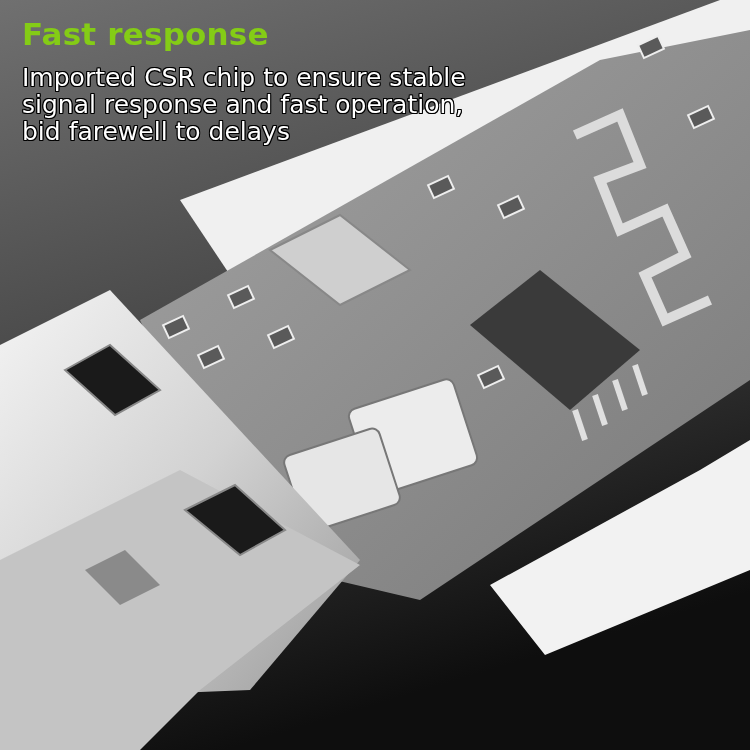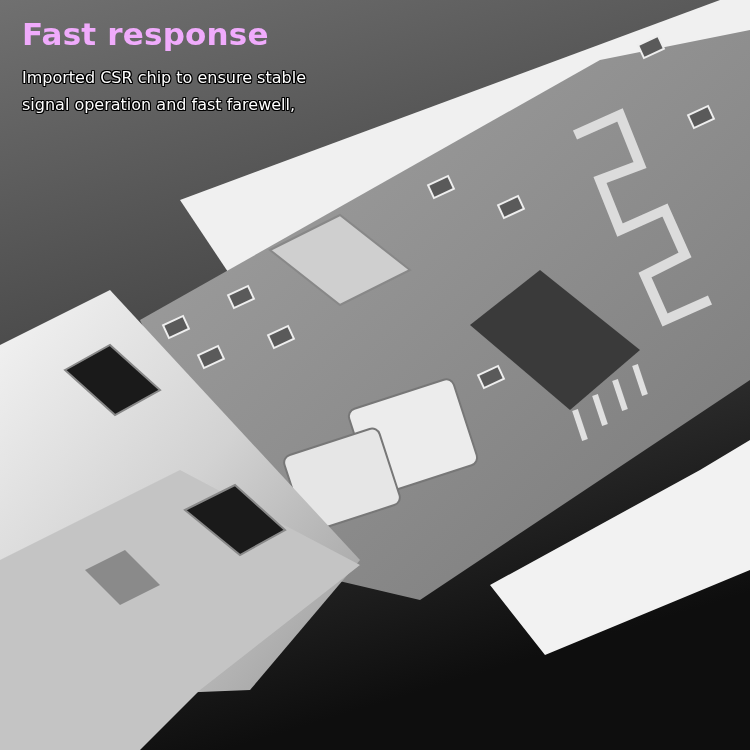--- a/index.html
+++ b/index.html
@@ -1,21 +1,21 @@
 <!DOCTYPE html>
 <html><head>
   <meta charset="utf-8">
   <style>
     html, body { margin: 0; padding: 0; }
     body { width: 750px; height: 750px; overflow: hidden; background: #1c1c1c; position: relative; font-family: "DejaVu Sans", sans-serif; }
     .scene { position: absolute; inset: 0; }
     .scene svg { width: 750px; height: 750px; display: block; }
     .copy { position: absolute; left: 22px; top: 14px; z-index: 5; }
-    .headline { color: #f0abfc; font-weight: bold; font-size: 31px; line-height: 40px; letter-spacing: 0.2px; }
-    .sub { margin-top: 10px; color: #ffffff; font-size: 16px; line-height: 27px;
+    .headline { color: #84cc16; font-weight: bold; font-size: 31px; line-height: 40px; letter-spacing: 0.2px; }
+    .sub { margin-top: 10px; color: #ffffff; font-size: 25px; line-height: 27px;
       text-shadow: -1px -1px 0 #000, 1px -1px 0 #000, -1px 1px 0 #000, 1px 1px 0 #000, 0 1px 0 #000, 1px 0 0 #000, 0 -1px 0 #000, -1px 0 0 #000; }
   </style>
 </head>
 <body>
 
 <div class="scene">
   <svg viewBox="0 0 750 750" xmlns="http://www.w3.org/2000/svg">
     <defs>
       <linearGradient id="bg" x1="0" y1="0" x2="0.3" y2="1">
         <stop offset="0" stop-color="#707070"></stop>
@@ -75,15 +75,16 @@
     <polygon points="85,570 125,550 160,585 120,605" fill="#8a8a8a"></polygon>
 
     <polygon points="490,585 700,470 750,440 750,570 545,655" fill="#f2f2f2"></polygon>
   </svg>
 </div>
 
 <div class="copy">
   <div class="headline">Fast response</div>
   <div class="sub">
     <div>Imported CSR chip to ensure stable</div>
-    <div>signal operation and fast farewell,</div>
+    <div>signal response and fast operation,</div>
+    <div>bid farewell to delays</div>
   </div>
 </div>
 
 </body></html>

